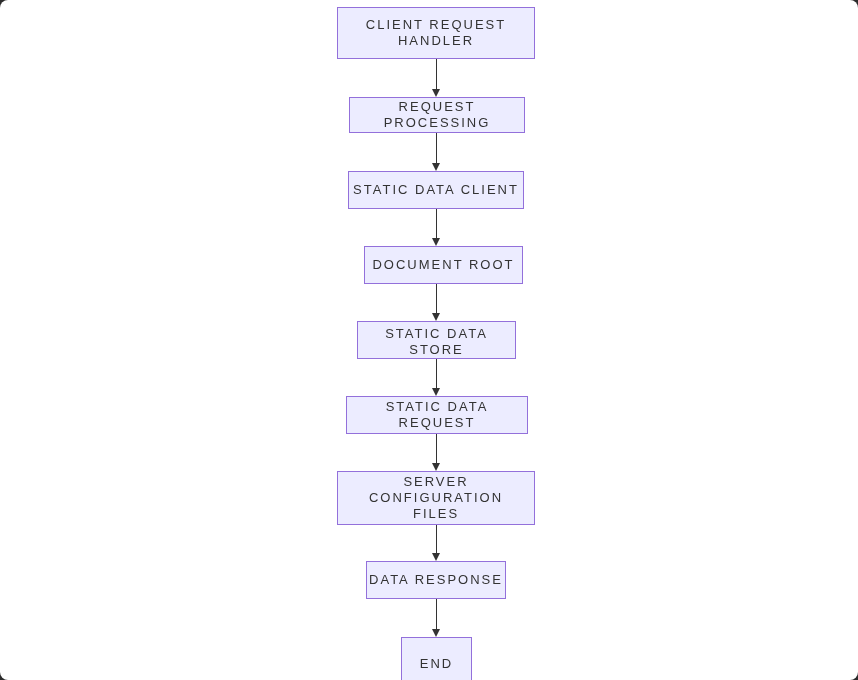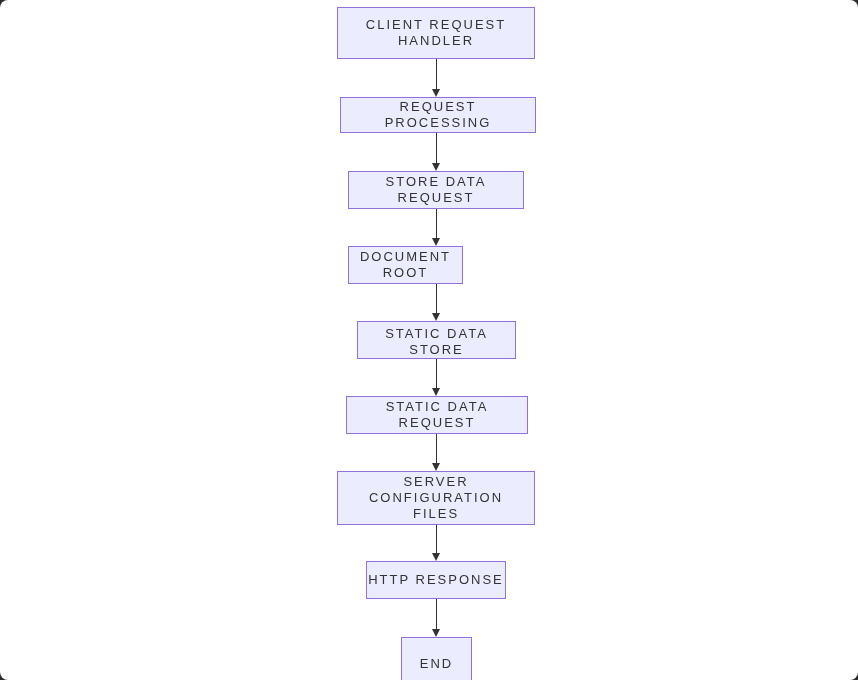--- a/index.html
+++ b/index.html
@@ -30,23 +30,23 @@
     font-weight: normal;
     letter-spacing: 2px;
     line-height: 16px;
   }
   .node span {
     display: inline-block;
     max-width: 172px;
   }
   
   .n0 { left: 337px; top: 7px;   width: 198px; height: 52px; }
-  .n1 { left: 340px; top: 97px;  width: 196px; height: 36px; }
+  .n1 { left: 349px; top: 97px;  width: 176px; height: 36px; }
   .n2 { left: 348px; top: 171px; width: 176px; height: 38px; }
-  .n3 { left: 348px; top: 246px; width: 115px; height: 38px; }
+  .n3 { left: 364px; top: 246px; width: 159px; height: 38px; }
   .n4 { left: 357px; top: 321px; width: 159px; height: 38px; align-items: flex-end; }
   .n5 { left: 346px; top: 396px; width: 182px; height: 38px; }
   .n6 { left: 337px; top: 471px; width: 198px; height: 54px; }
   .n7 { left: 366px; top: 561px; width: 140px; height: 38px; }
   .n8 { left: 401px; top: 637px; width: 71px;  height: 54px; }
 
   .arrow {
     position: absolute;
     left: 430px;
     width: 13px;
@@ -94,21 +94,21 @@
 
   <div class="node n1">
     <span>REQUEST PROCESSING</span>
   </div>
   <div class="arrow a1">
     <div class="line"></div>
     <div class="head"></div>
   </div>
 
   <div class="node n2">
-    <span>STORE DATA REQUEST</span>
+    <span>STATIC DATA CLIENT</span>
   </div>
   <div class="arrow a2">
     <div class="line"></div>
     <div class="head"></div>
   </div>
 
   <div class="node n3">
     <span>DOCUMENT ROOT</span>
   </div>
   <div class="arrow a3">
@@ -134,21 +134,21 @@
 
   <div class="node n6">
     <span>SERVER CONFIGURATION FILES</span>
   </div>
   <div class="arrow a6">
     <div class="line"></div>
     <div class="head"></div>
   </div>
 
   <div class="node n7">
-    <span>HTTP RESPONSE</span>
+    <span>DATA RESPONSE</span>
   </div>
   <div class="arrow a7">
     <div class="line"></div>
     <div class="head"></div>
   </div>
 
   <div class="node n8">
     <span>END</span>
   </div>
 

